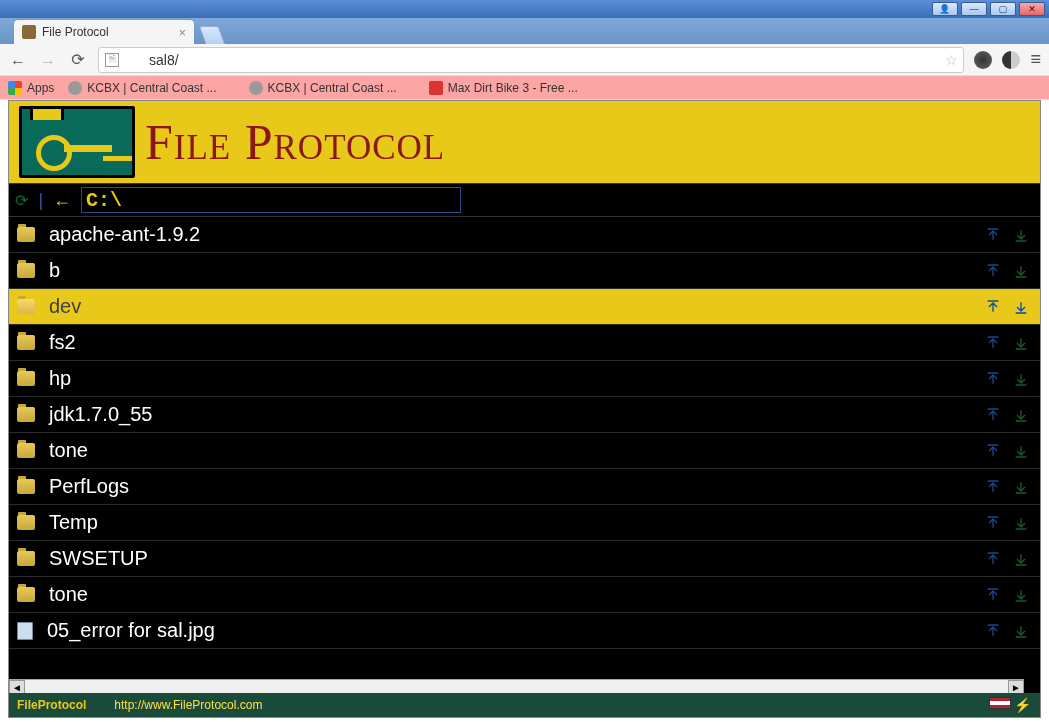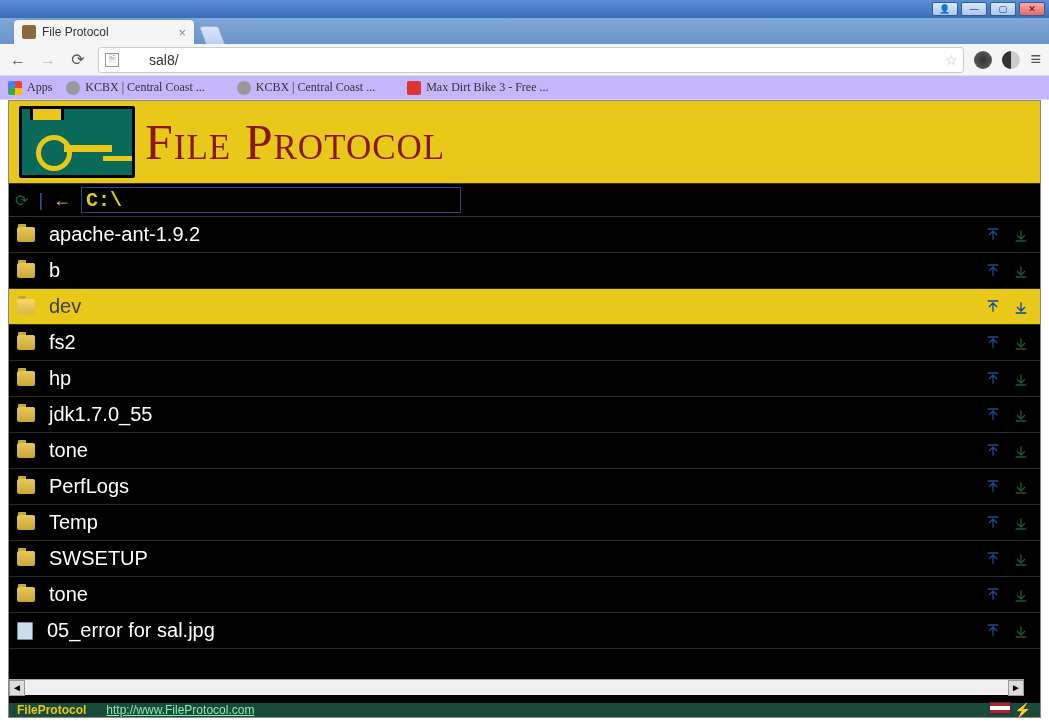--- a/index.html
+++ b/index.html
@@ -22,21 +22,21 @@
 .nav-btn { width: 20px; height: 20px; display: flex; align-items: center; justify-content: center; color: #555; font-size: 16px; cursor: pointer; }
 .nav-btn.disabled { color: #bbb; }
 .omnibox { flex: 1; height: 26px; border: 1px solid #ccc; border-radius: 3px; display: flex; align-items: center; padding: 0 6px; gap: 6px; background: #fff; }
 .omni-icon { width: 14px; height: 14px; border: 1px solid #999; display: flex; align-items: center; justify-content: center; font-size: 9px; color: #999; }
 .omni-text { font-size: 14px; color: #333; flex: 1; margin-left: 24px; }
 .omni-star { font-size: 14px; color: #bbb; }
 .tb-icon { width: 18px; height: 18px; border-radius: 50%; cursor: pointer; }
 .tb-menu { font-size: 18px; color: #555; cursor: pointer; }
 
 
-.bookmarks { height: 24px; background: #c4b5fd; border-bottom: 1px solid #ddd; display: flex; align-items: center; padding: 0 8px; gap: 14px; font-size: 12px; color: #333; font-family: Liberation Serif, serif; }
+.bookmarks { height: 24px; background: #fca5a5; border-bottom: 1px solid #ddd; display: flex; align-items: center; padding: 0 8px; gap: 14px; font-size: 12px; color: #333; }
 .bm-item { display: flex; align-items: center; gap: 5px; cursor: pointer; }
 .bm-ico { width: 14px; height: 14px; border-radius: 2px; }
 .apps-ico { background: conic-gradient(#ea4335 0 25%, #fbbc05 0 50%, #34a853 0 75%, #4285f4 0); }
 .grey-ico { background: #999; border-radius: 50%; }
 .red-ico { background: #d33; }
 
 
 .content { position: absolute; top: 100px; left: 8px; right: 8px; bottom: 4px; background: #000; border: 1px solid #888; overflow: hidden; }
 .header { height: 82px; background: #e8c818; display: flex; align-items: center; padding-left: 10px; gap: 10px; }
 .logo-box { width: 116px; height: 72px; background: #0a6a5a; border: 3px solid #000; border-radius: 2px; position: relative; overflow: hidden; }
@@ -64,23 +64,23 @@
 .fname { flex: 1; white-space: nowrap; }
 .actions { display: flex; gap: 10px; padding-right: 10px; }
 .act { width: 18px; height: 18px; display: flex; align-items: center; justify-content: center; cursor: pointer; }
 .act svg { width: 16px; height: 16px; stroke: #1a5a2a; stroke-width: 2; fill: none; }
 .row:not(.sel) .act.up svg { stroke: #1a4a8a; }
 
 .hscroll { position: absolute; left: 0; right: 16px; bottom: 22px; height: 16px; background: #f0f0f0; border-top: 1px solid #aaa; display: flex; align-items: center; }
 .hscroll-btn { width: 16px; height: 16px; background: #ddd; border: 1px solid #999; font-size: 10px; display: flex; align-items: center; justify-content: center; }
 .hscroll-track { flex: 1; }
 
-.statusbar { position: absolute; left: 0; right: 0; bottom: 0; height: 14px; background: #1a4a3a; display: flex; align-items: center; padding: 0 8px; gap: 20px; font-size: 12px; }
+.statusbar { position: absolute; left: 0; right: 0; bottom: 0; height: 24px; background: #1a4a3a; display: flex; align-items: center; padding: 0 8px; gap: 8px; font-size: 12px; }
 .status-name { color: #e8c818; font-weight: bold; }
-.status-link { color: #86efac; text-decoration: underline; cursor: pointer; }
+.status-link { color: #fde047; cursor: pointer; margin-left: 20px; }
 .status-right { margin-left: auto; display: flex; gap: 4px; }
 .flag { width: 22px; height: 12px; background: linear-gradient(#b22234 33%, #fff 33% 66%, #b22234 66%); border: 1px solid #333; }
 .bolt { color: #ffcc00; font-size: 14px; }
 
 
 .file-list::-webkit-scrollbar { width: 16px; height: 16px; }
 .file-list::-webkit-scrollbar-track { background: #e8e8e8; }
 .file-list::-webkit-scrollbar-thumb { background: #c0c0c0; border: 1px solid #999; }
 .file-list::-webkit-scrollbar-button { background: #ddd; border: 1px solid #999; height: 16px; }
 </style>

